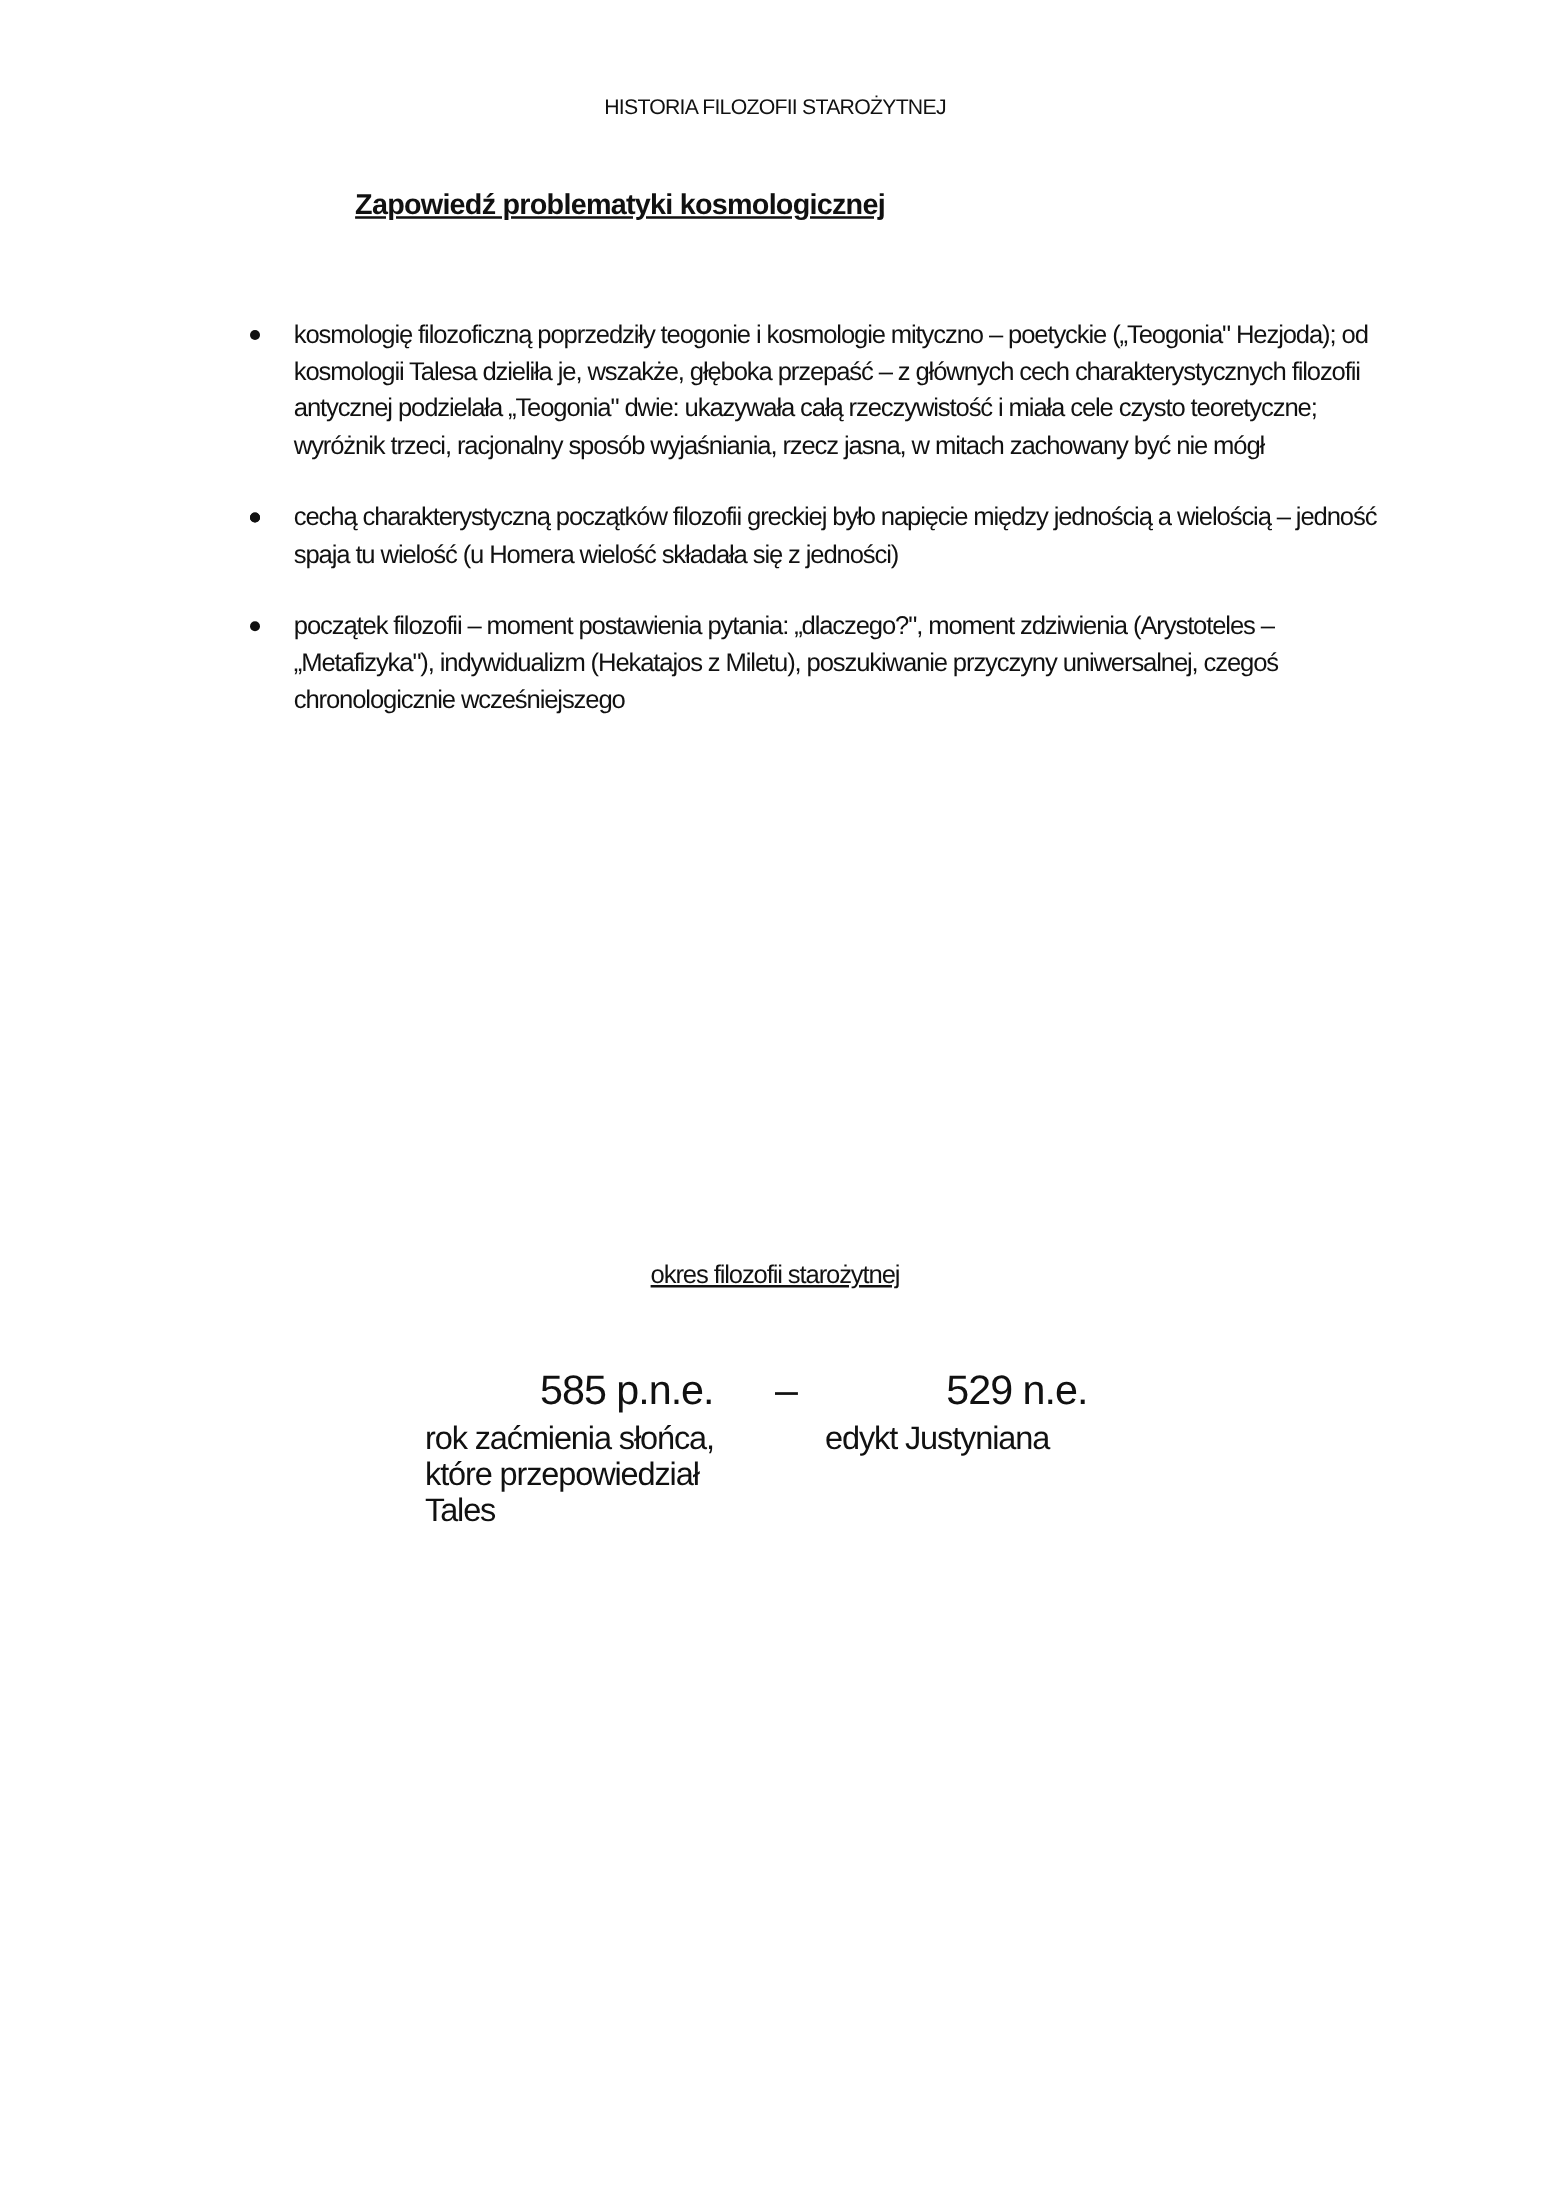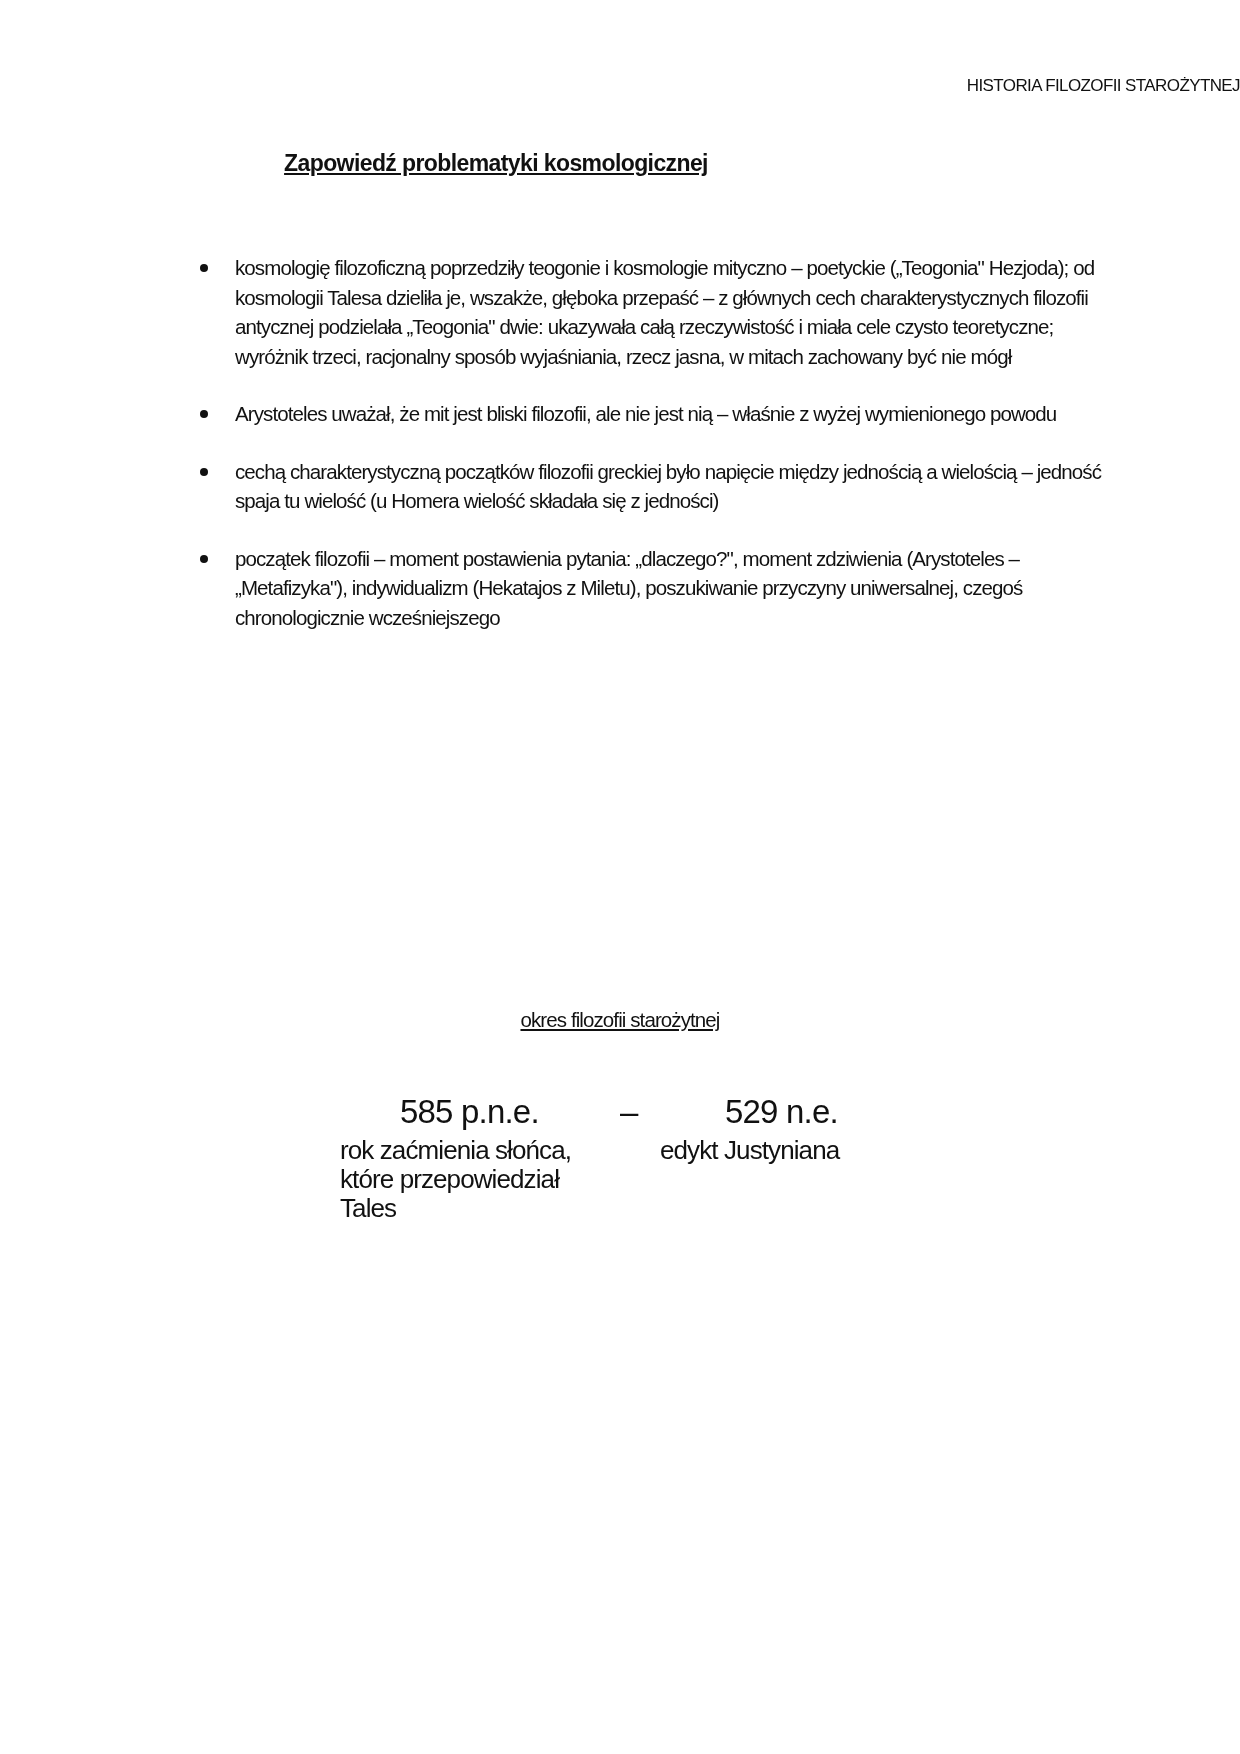--- a/index.html
+++ b/index.html
@@ -1,30 +1,30 @@
 <!DOCTYPE html>
 <html><head>
 <meta charset="utf-8">
 <style>
   html, body { margin:0; padding:0; background:#ffffff; }
   body { width:1240px; height:1754px; position:relative; overflow:hidden;
          font-family:"Liberation Sans", sans-serif; color:#111; }
-  .page-header { position:absolute; top:76px; left:0; width:1240px; text-align:right;
+  .page-header { position:absolute; top:76px; left:0; width:1240px; text-align:center;
                  font-size:17px; letter-spacing:-0.6px; }
   .doc-title { position:absolute; top:150px; left:0; width:992px; text-align:center;
                font-size:23px; font-weight:bold; text-decoration:underline; letter-spacing:-0.6px; }
   .bullets { position:absolute; left:185px; top:241px; width:920px; margin:12px; padding:0; list-style:none; }
   .bullets li { position:relative; padding-left:38px; font-size:20.5px; line-height:29.5px;
                 letter-spacing:-0.9px; margin-bottom:28px; }
   .bullets li .dot { position:absolute; left:3px; top:11px; width:8px; height:8px;
                      background:#111; border-radius:50%; }
   .bullets li em { font-style:italic; }
   .period-label { position:absolute; top:1008px; left:0; width:1240px; text-align:center;
                   font-size:20.5px; text-decoration:underline; letter-spacing:-0.9px; }
-  .date-big { position:absolute; font-size:33px; letter-spacing:-0.8px; top:1093px; }
+  .date-big { position:absolute; font-size:33px; letter-spacing:-0.8px; top:1093px;margin-left:32px; }
   .date-left { left:400px; }
   .date-dash { left:620px; top:1093px; position:absolute; font-size:33px; }
   .date-right { left:725px; }
   .caption { position:absolute; font-size:26px; letter-spacing:-0.9px; text-align:left; line-height:29px; }
   .caption-left { left:340px; width:270px; top:1136px; }
   .caption-right { left:660px; width:250px; top:1136px; }
 </style>
 </head>
 <body>
 
@@ -32,21 +32,20 @@
 
 <div class="doc-title">Zapowiedź problematyki kosmologicznej</div>
 
 <ul class="bullets">
   <li>
     <span class="dot"></span>
     <span>kosmologię filozoficzną poprzedziły teogonie i kosmologie mityczno – poetyckie („Teogonia" Hezjoda); od kosmologii Talesa dzieliła je, wszakże, głęboka przepaść – z głównych cech charakterystycznych filozofii antycznej podzielała „Teogonia" dwie: ukazywała całą rzeczywistość i miała cele czysto teoretyczne; wyróżnik trzeci, racjonalny sposób wyjaśniania, rzecz jasna, w mitach zachowany być nie mógł</span>
   </li>
   <li>
     <span class="dot"></span>
-    <span>Arystoteles uważał, że mit jest bliski filozofii, ale nie jest nią – właśnie z wyżej wymienionego powodu</span>
   </li>
   <li>
     <span class="dot"></span>
     <span>cechą charakterystyczną początków filozofii greckiej było napięcie między jednością a wielością – jedność spaja tu wielość (u Homera wielość składała się z jedności)</span>
   </li>
   <li>
     <span class="dot"></span>
     <span>początek filozofii – moment postawienia pytania: „dlaczego?", moment zdziwienia (Arystoteles – „Metafizyka"), indywidualizm (Hekatajos z Miletu), poszukiwanie przyczyny uniwersalnej, czegoś chronologicznie wcześniejszego</span>
   </li>
 </ul>

